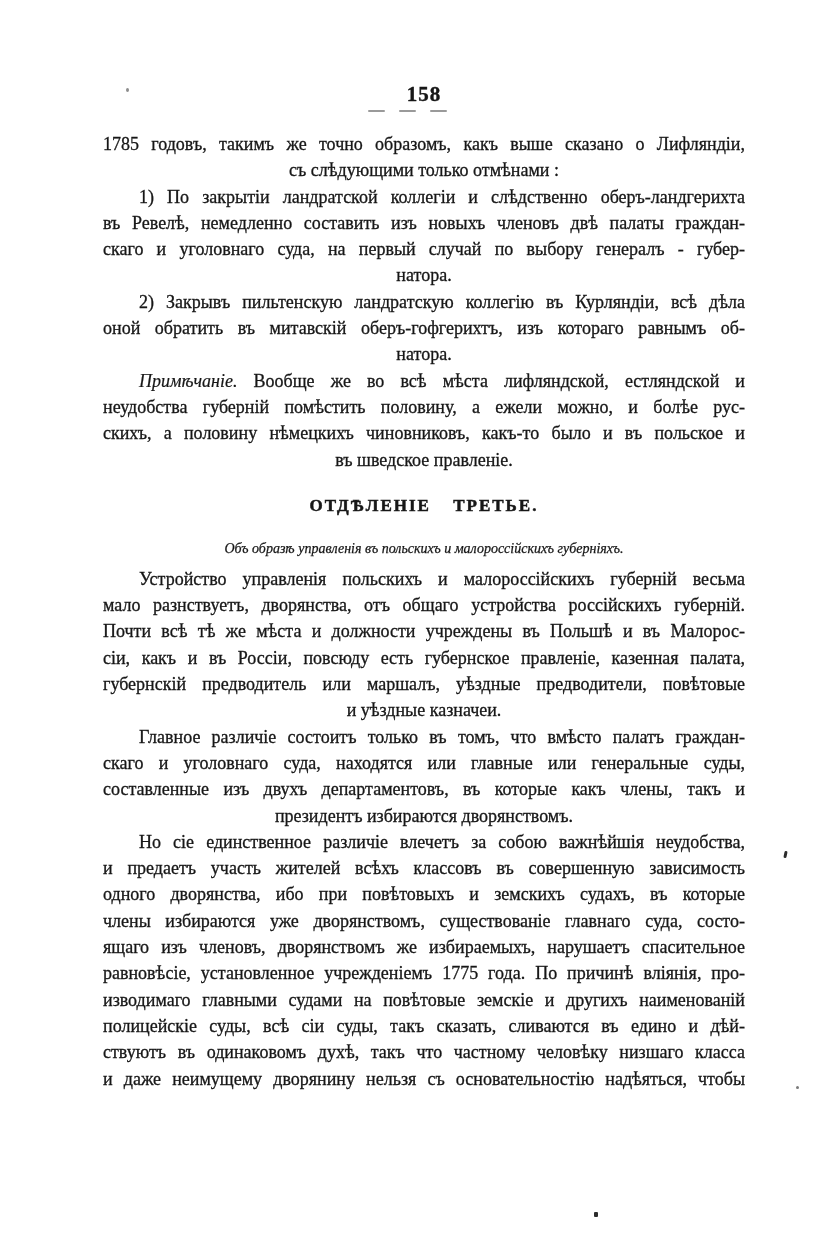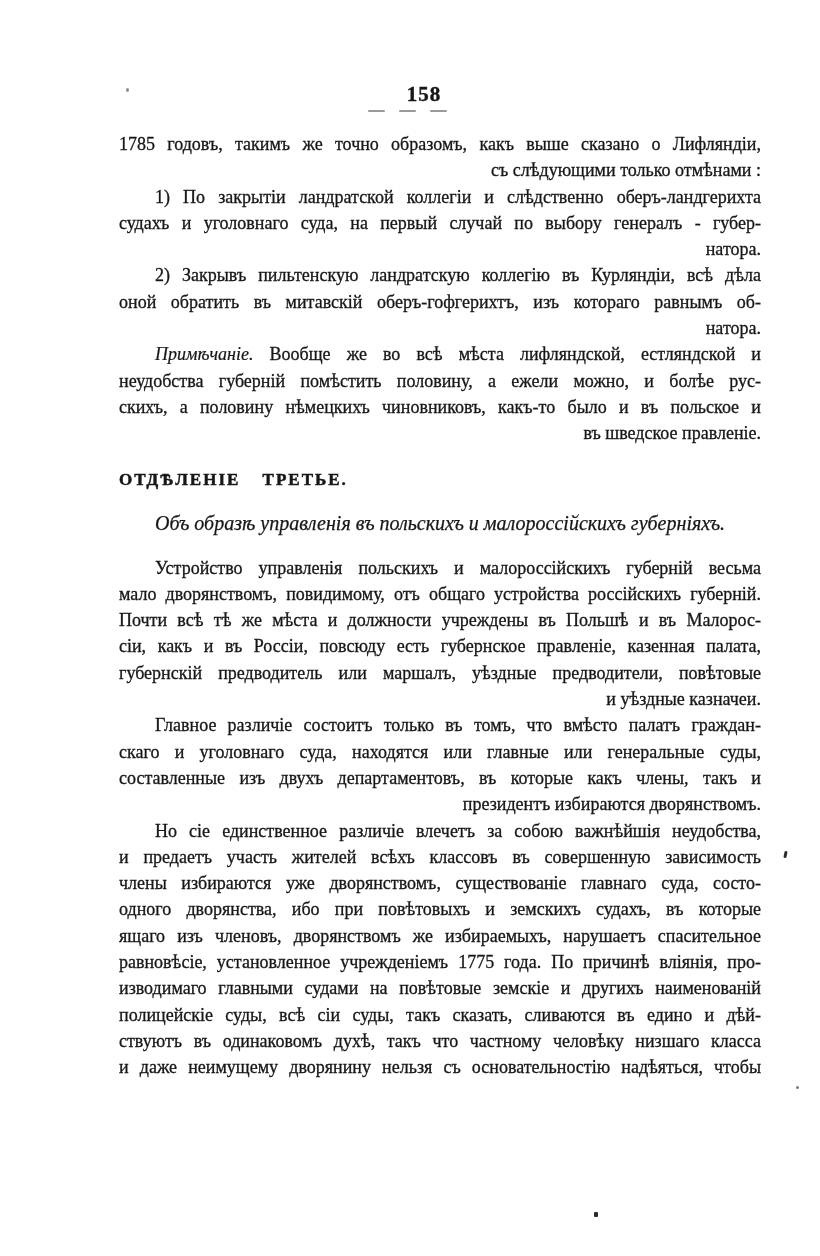--- a/index.html
+++ b/index.html
@@ -24,46 +24,46 @@
   }
   .pagenum-rule {
     position:absolute; top:110px; left:368px; width:110px; height:4px;
   }
   .pagenum-rule span {
     display:inline-block; vertical-align:top;
     width:17px; height:2px; background:#9a9a9a; margin-right:14px;
     border-radius:1px;
   }
   .content {
-    position:absolute; left:119px; top:131px; width:642px;
+    position:absolute; left:103px; top:131px; width:642px;
   }
   .para { margin:0; }
   .line {
     font-size:18px; line-height:26.3px; height:26.3px;
     overflow:hidden; white-space:nowrap;
     -webkit-text-stroke:0.3px #171717;
-    text-align:right;
+    text-align:center;
   }
   .line.just {
     white-space:normal;
     text-align:justify; text-align-last:justify;
   }
   .line.ind { padding-left:36px; }
   .line i { font-style:italic; -webkit-text-stroke:0.2px #171717; }
   .heading {
     margin-top:20px; height:26px; line-height:26px;
-    text-align:left; font-weight:bold; font-size:17px;
+    text-align:center; font-weight:bold; font-size:17px;
     letter-spacing:2px; word-spacing:16px;
     -webkit-text-stroke:0.5px #171717;
   }
   .subtitle {
     margin-top:16px; height:28px; line-height:28px;
-    text-align:center; font-style:italic; font-size:20px;
+    text-align:center; font-style:italic; font-size:14px;
     -webkit-text-stroke:0.25px #171717;
-    margin-bottom:18px;
+    margin-bottom:3px;
   }
   .speck { position:absolute; background:#3a3a3a; border-radius:50%; }
   .speck.s1 { left:126px; top:88px;  width:3px; height:4px; background:#8d8d8d; }
   .speck.s2 { left:784px; top:851px; width:3px; height:7px; border-radius:2px; background:#2c2c2c; transform:rotate(12deg); }
   .speck.s3 { left:796px; top:1086px; width:3px; height:3px; background:#7a7a7a; }
   .speck.s4 { left:594px; top:1212px; width:4px; height:5px; border-radius:1px; background:#2c2c2c; }
 </style>
 </head>
 <body>
 
@@ -76,55 +76,56 @@
     <span></span><span></span><span></span>
   </div>
 
   <div class="content">
       <div class="para">
         <div class="line just">1785 годовъ, такимъ же точно образомъ, какъ выше сказано о Лифляндіи,</div>
         <div class="line">съ слѣдующими только отмѣнами :</div>
       </div>
       <div class="para">
         <div class="line just ind">1) По закрытіи ландратской коллегіи и слѣдственно оберъ-ландгерихта</div>
-        <div class="line just">судахъ и уголовнаго суда, на первый случай по выбору генералъ - губер-</div>
+        <div class="line just">въ Ревелѣ, немедленно составить изъ новыхъ членовъ двѣ палаты граждан-</div>
+        <div class="line just">скаго и уголовнаго суда, на первый случай по выбору генералъ - губер-</div>
         <div class="line">натора.</div>
       </div>
       <div class="para">
         <div class="line just ind">2) Закрывъ пильтенскую ландратскую коллегію въ Курляндіи, всѣ дѣла</div>
         <div class="line just">оной обратить въ митавскій оберъ-гофгерихтъ, изъ котораго равнымъ об-</div>
         <div class="line">натора.</div>
       </div>
       <div class="para">
         <div class="line just ind"><i>Примѣчаніе.</i> Вообще же во всѣ мѣста лифляндской, естляндской и</div>
         <div class="line just">неудобства губерній помѣстить половину, а ежели можно, и болѣе рус-</div>
         <div class="line just">скихъ, а половину нѣмецкихъ чиновниковъ, какъ-то было и въ польское и</div>
         <div class="line">въ шведское правленіе.</div>
       </div>
       <div class="heading">ОТДѢЛЕНІЕ ТРЕТЬЕ.</div>
       <div class="subtitle">Объ образѣ управленія въ польскихъ и малороссійскихъ губерніяхъ.</div>
       <div class="para">
         <div class="line just ind">Устройство управленія польскихъ и малороссійскихъ губерній весьма</div>
-        <div class="line just">мало дворянствомъ, повидимому, отъ общаго устройства россійскихъ губерній.</div>
+        <div class="line just">мало разнствуетъ, дворянства, отъ общаго устройства россійскихъ губерній.</div>
         <div class="line just">Почти всѣ тѣ же мѣста и должности учреждены въ Польшѣ и въ Малорос-</div>
         <div class="line just">сіи, какъ и въ Россіи, повсюду есть губернское правленіе, казенная палата,</div>
         <div class="line just">губернскій предводитель или маршалъ, уѣздные предводители, повѣтовые</div>
         <div class="line">и уѣздные казначеи.</div>
       </div>
       <div class="para">
         <div class="line just ind">Главное различіе состоитъ только въ томъ, что вмѣсто палатъ граждан-</div>
         <div class="line just">скаго и уголовнаго суда, находятся или главные или генеральные суды,</div>
         <div class="line just">составленные изъ двухъ департаментовъ, въ которые какъ члены, такъ и</div>
         <div class="line">президентъ избираются дворянствомъ.</div>
       </div>
       <div class="para">
         <div class="line just ind">Но сіе единственное различіе влечетъ за собою важнѣйшія неудобства,</div>
         <div class="line just">и предаетъ участь жителей всѣхъ классовъ въ совершенную зависимость</div>
+        <div class="line just">одного дворянства, ибо при повѣтовыхъ и земскихъ судахъ, въ которые</div>
         <div class="line just">члены избираются уже дворянствомъ, существованіе главнаго суда, состо-</div>
-        <div class="line just">одного дворянства, ибо при повѣтовыхъ и земскихъ судахъ, въ которые</div>
         <div class="line just">ящаго изъ членовъ, дворянствомъ же избираемыхъ, нарушаетъ спасительное</div>
         <div class="line just">равновѣсіе, установленное учрежденіемъ 1775 года. По причинѣ вліянія, про-</div>
         <div class="line just">изводимаго главными судами на повѣтовые земскіе и другихъ наименованій</div>
         <div class="line just">полицейскіе суды, всѣ сіи суды, такъ сказать, сливаются въ едино и дѣй-</div>
         <div class="line just">ствуютъ въ одинаковомъ духѣ, такъ что частному человѣку низшаго класса</div>
         <div class="line just">и даже неимущему дворянину нельзя съ основательностію надѣяться, чтобы</div>
       </div>
     </div>
 
   <div class="speck s1"></div>

